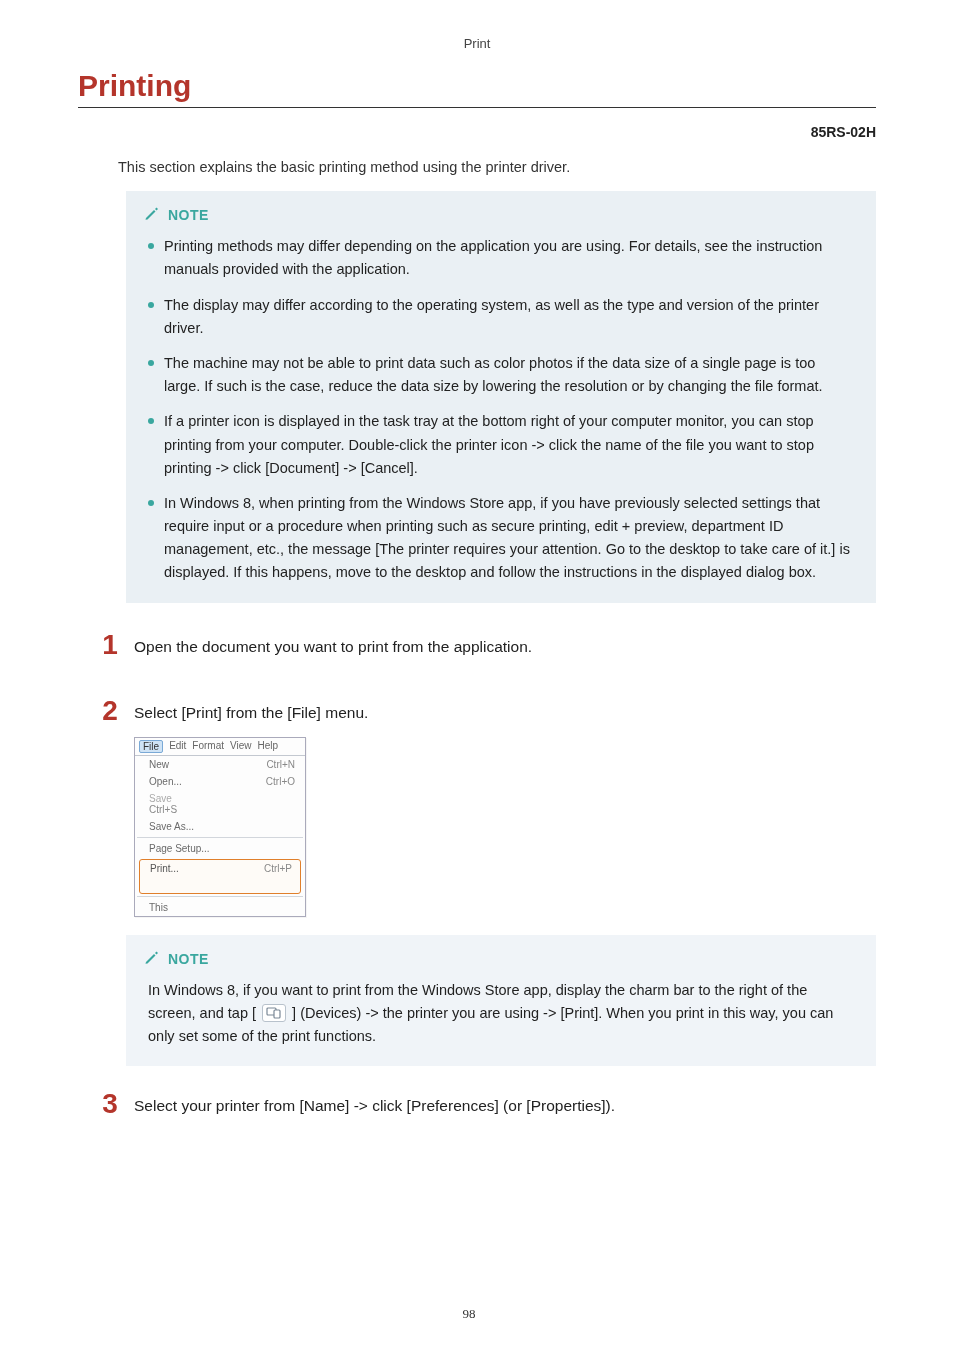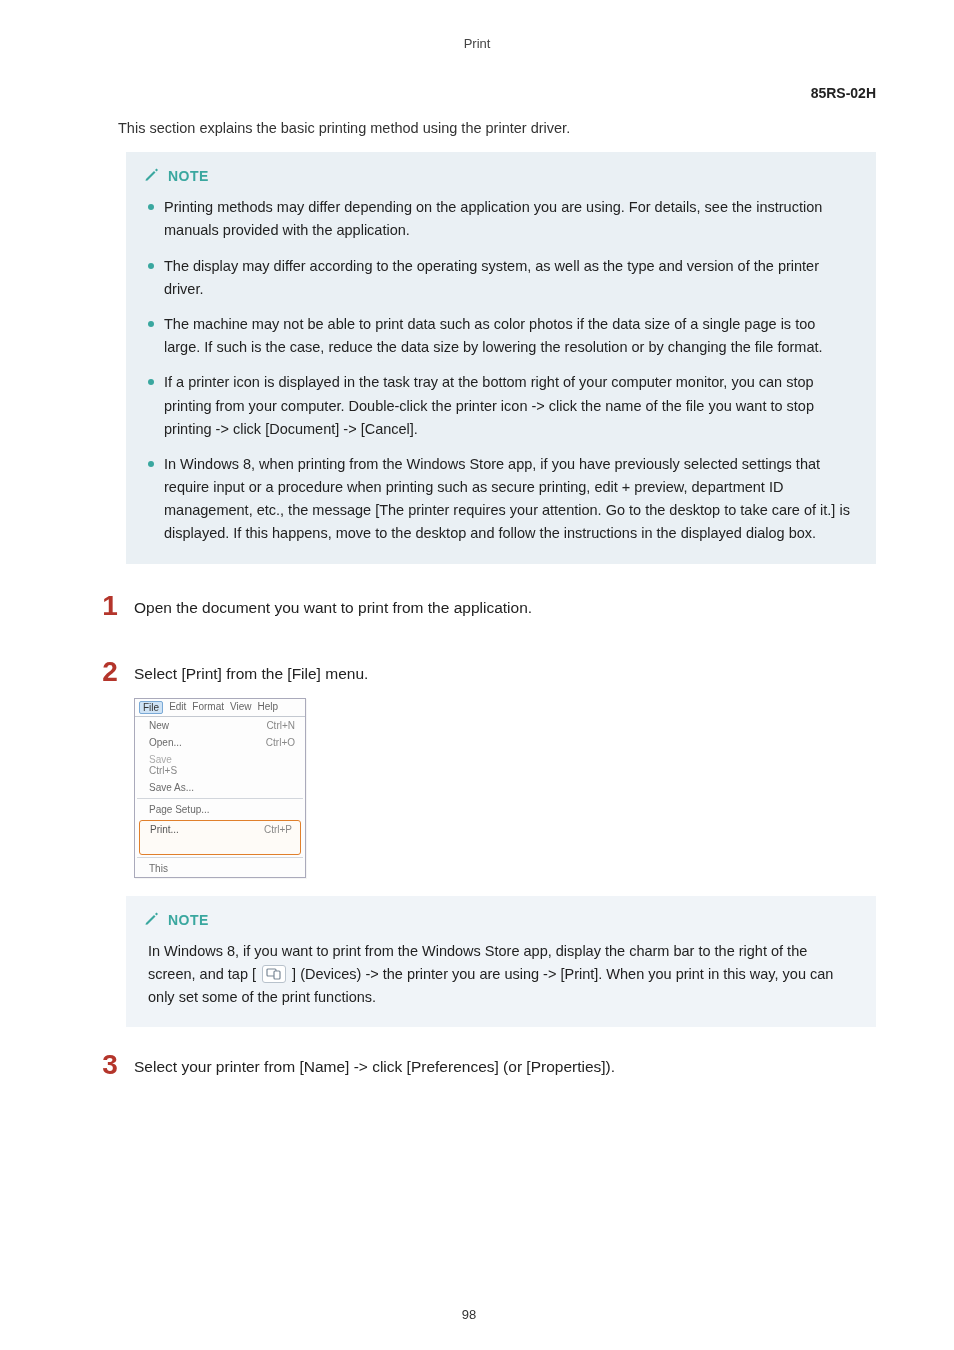--- a/index.html
+++ b/index.html
@@ -187,28 +187,30 @@
     top:-1px;
   }
   .page-number {
     position:absolute;
     bottom:28px;
     left:0;
     right:16px;
     text-align:center;
     font-size:13px;
     color:#333;
+    font-family:Liberation Serif, serif;
   }
 </style>
 </head>
 <body>
 
 <div class="page">
   <div class="top-header">Print</div>
 
+  <h1 class="section-title">Printing</h1>
 
   <div class="doc-code">85RS-02H</div>
 
   <p class="intro">This section explains the basic printing method using the printer driver.</p>
 
   <div class="note-box">
     <div class="note-head">
       <span>
         <svg width="16" height="16" viewBox="0 0 16 16">
           <path d="M2 13 L10 5 L11.5 6.5 L3.5 14.5 L1.5 14.8 Z" fill="#3aa79f"></path>

